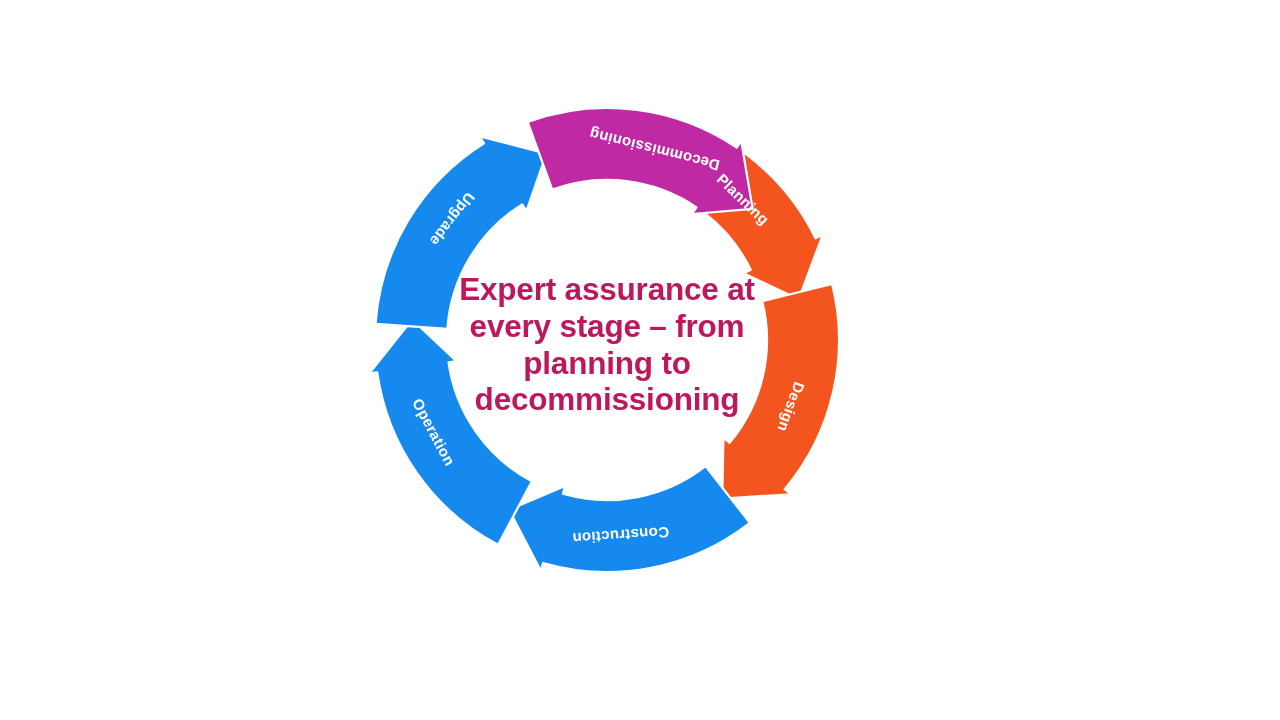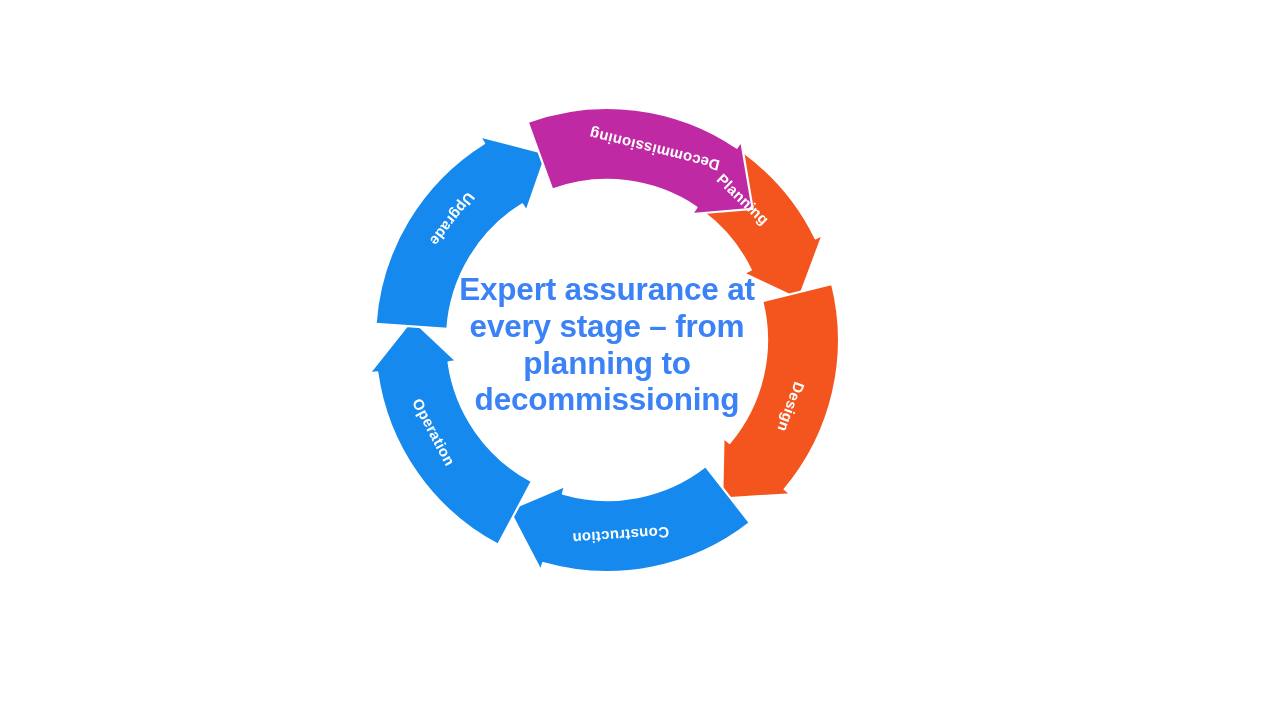--- a/index.html
+++ b/index.html
@@ -81,16 +81,16 @@
         <text x="743.15" y="199.01" class="arc-label" text-anchor="middle" dominant-baseline="central" transform="rotate(44.00 743.15 199.01)">Planning</text>
         <text x="791.18" y="407.04" class="arc-label" text-anchor="middle" dominant-baseline="central" transform="rotate(110.00 791.18 407.04)">Design</text>
         <text x="620.67" y="535.52" class="arc-label" text-anchor="middle" dominant-baseline="central" transform="rotate(176.00 620.67 535.52)">Construction</text>
         <text x="433.94" y="432.02" class="arc-label" text-anchor="middle" dominant-baseline="central" transform="rotate(62.00 433.94 432.02)">Operation</text>
         <text x="452.55" y="219.33" class="arc-label" text-anchor="middle" dominant-baseline="central" transform="rotate(128.00 452.55 219.33)">Upgrade</text>
         <text x="654.42" y="149.82" class="arc-label" text-anchor="middle" dominant-baseline="central" transform="rotate(194.00 654.42 149.82)">Decommissioning</text>
       </g>
   </svg>
 
   <div class="center-text-wrap">
-    <p class="center-text" id="center-text" style="color: #3b82f6;">Expert assurance at<br>every stage – from<br>planning to<br>decommissioning</p>
+    <p class="center-text" id="center-text" style="color: #be185d;">Expert assurance at<br>every stage – from<br>planning to<br>decommissioning</p>
   </div>
 
 </div>
 
 </body></html>

